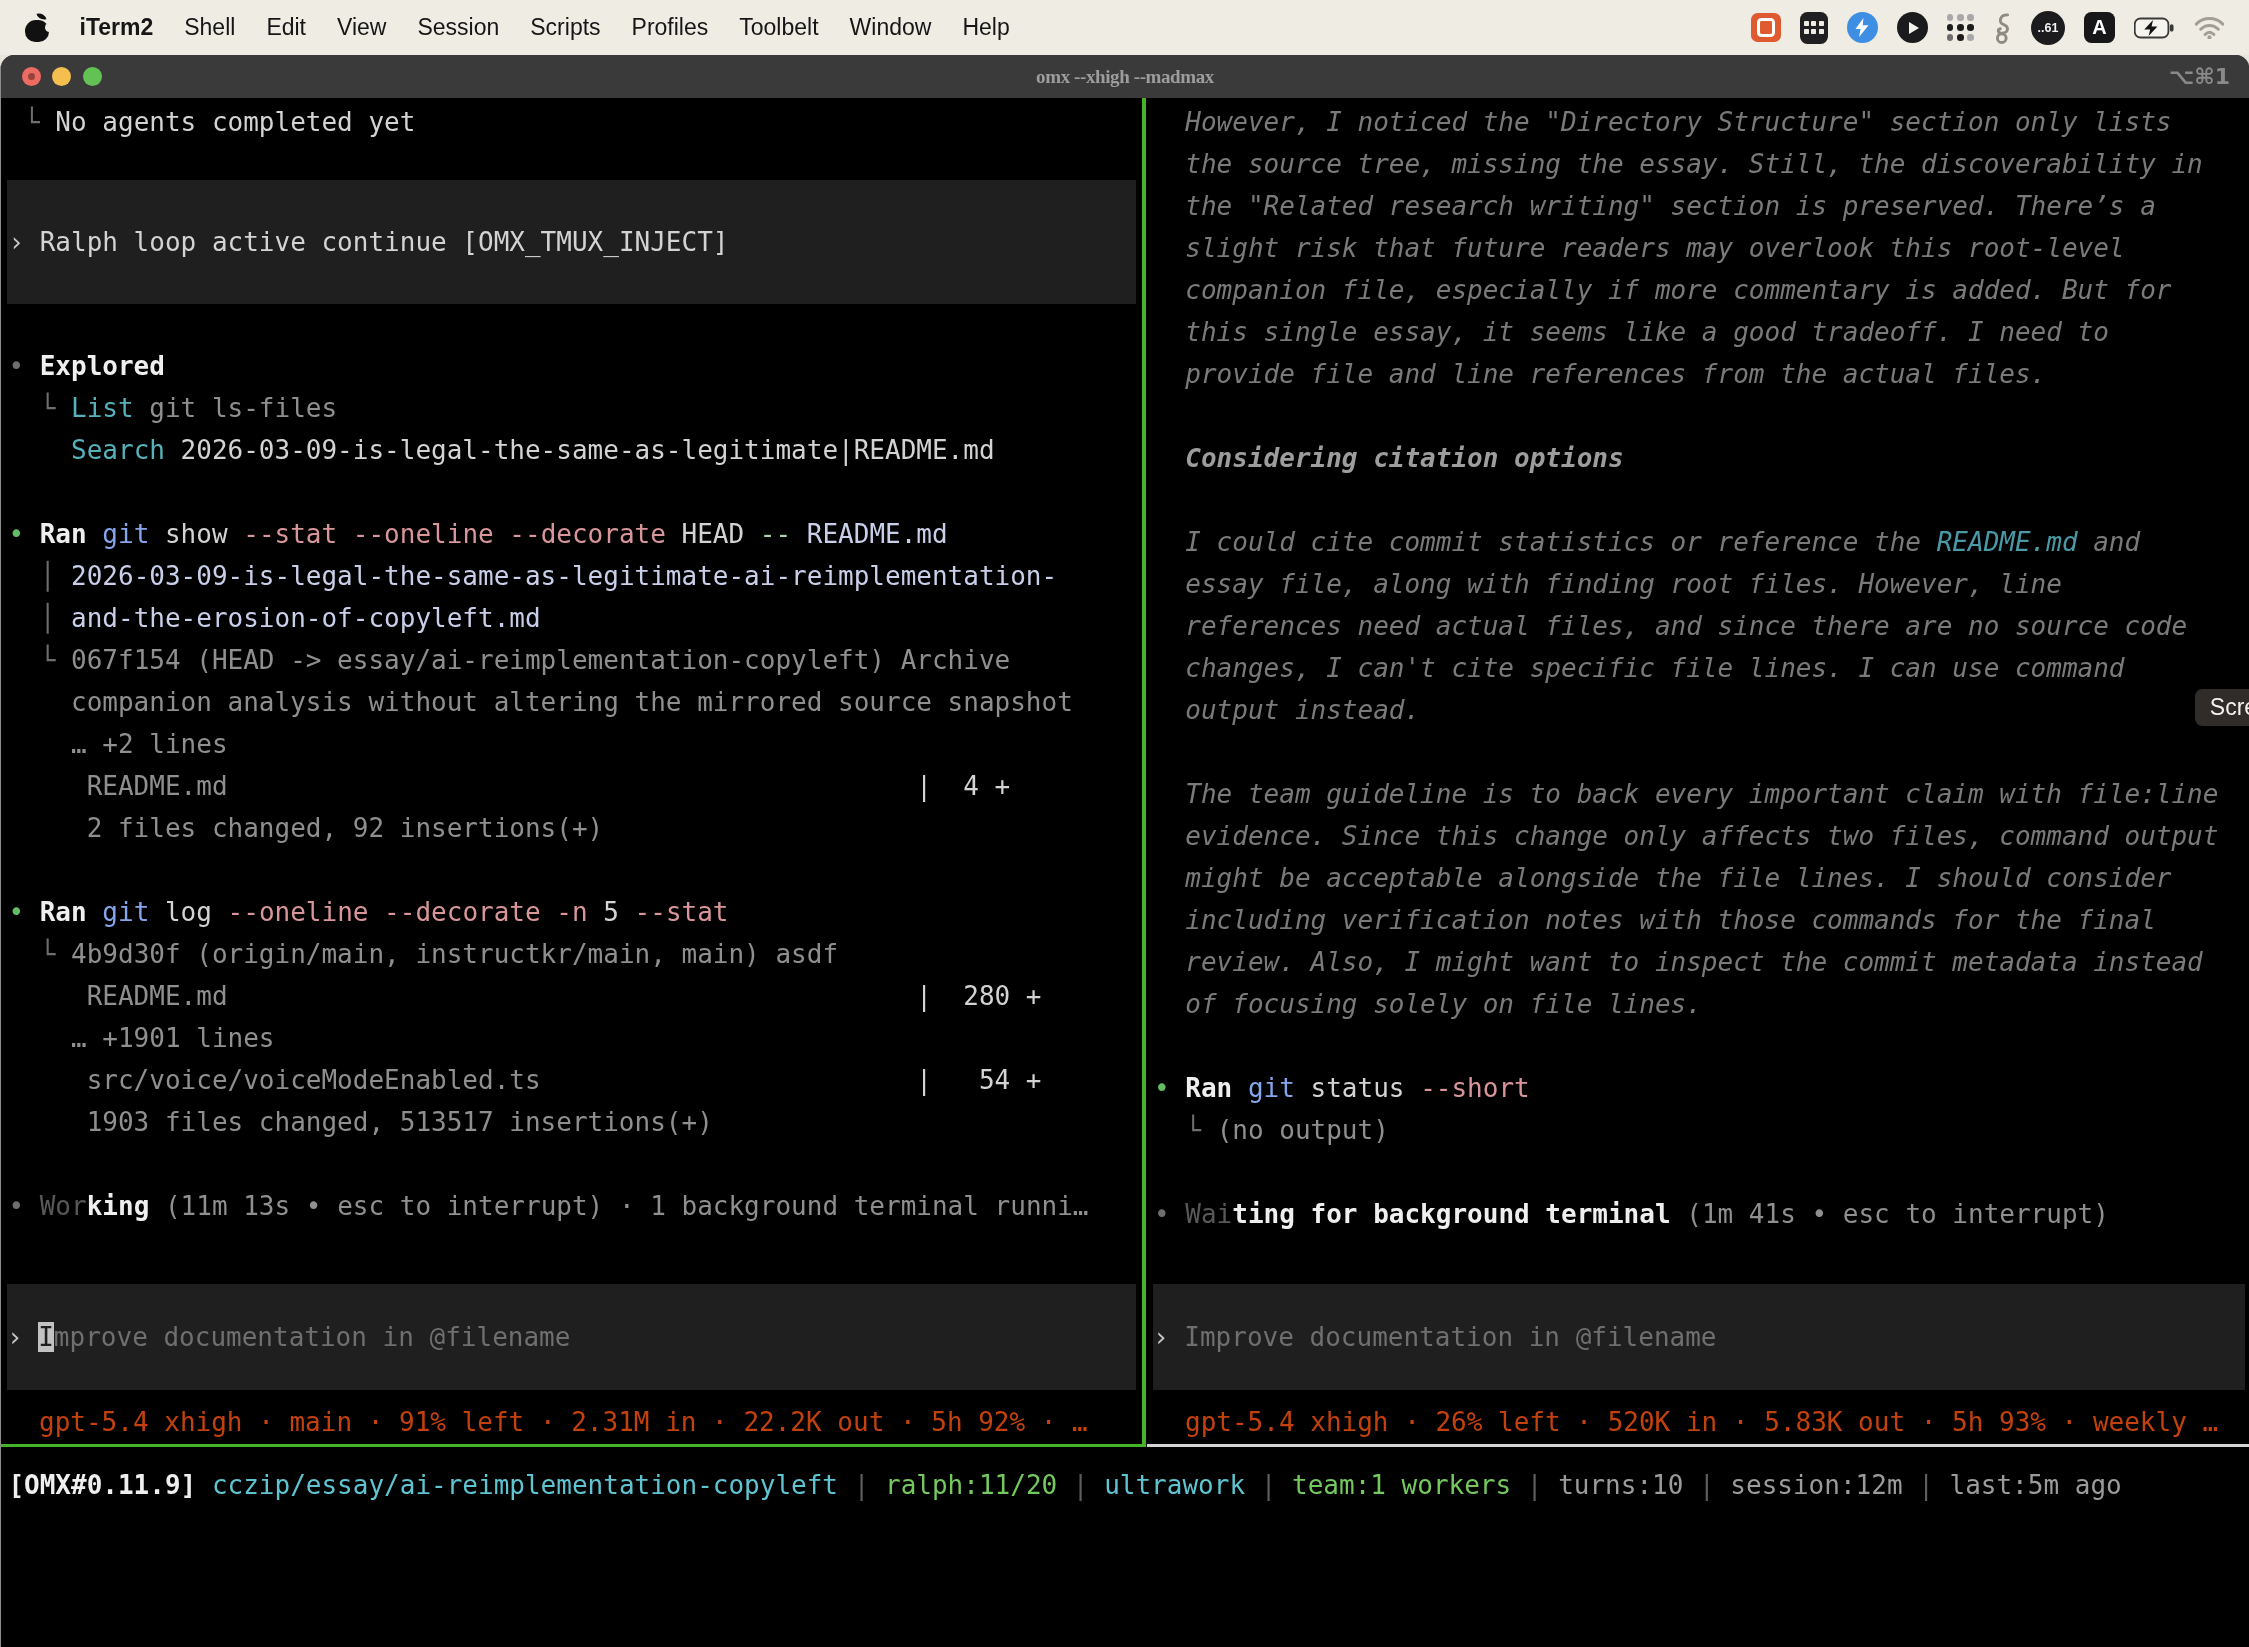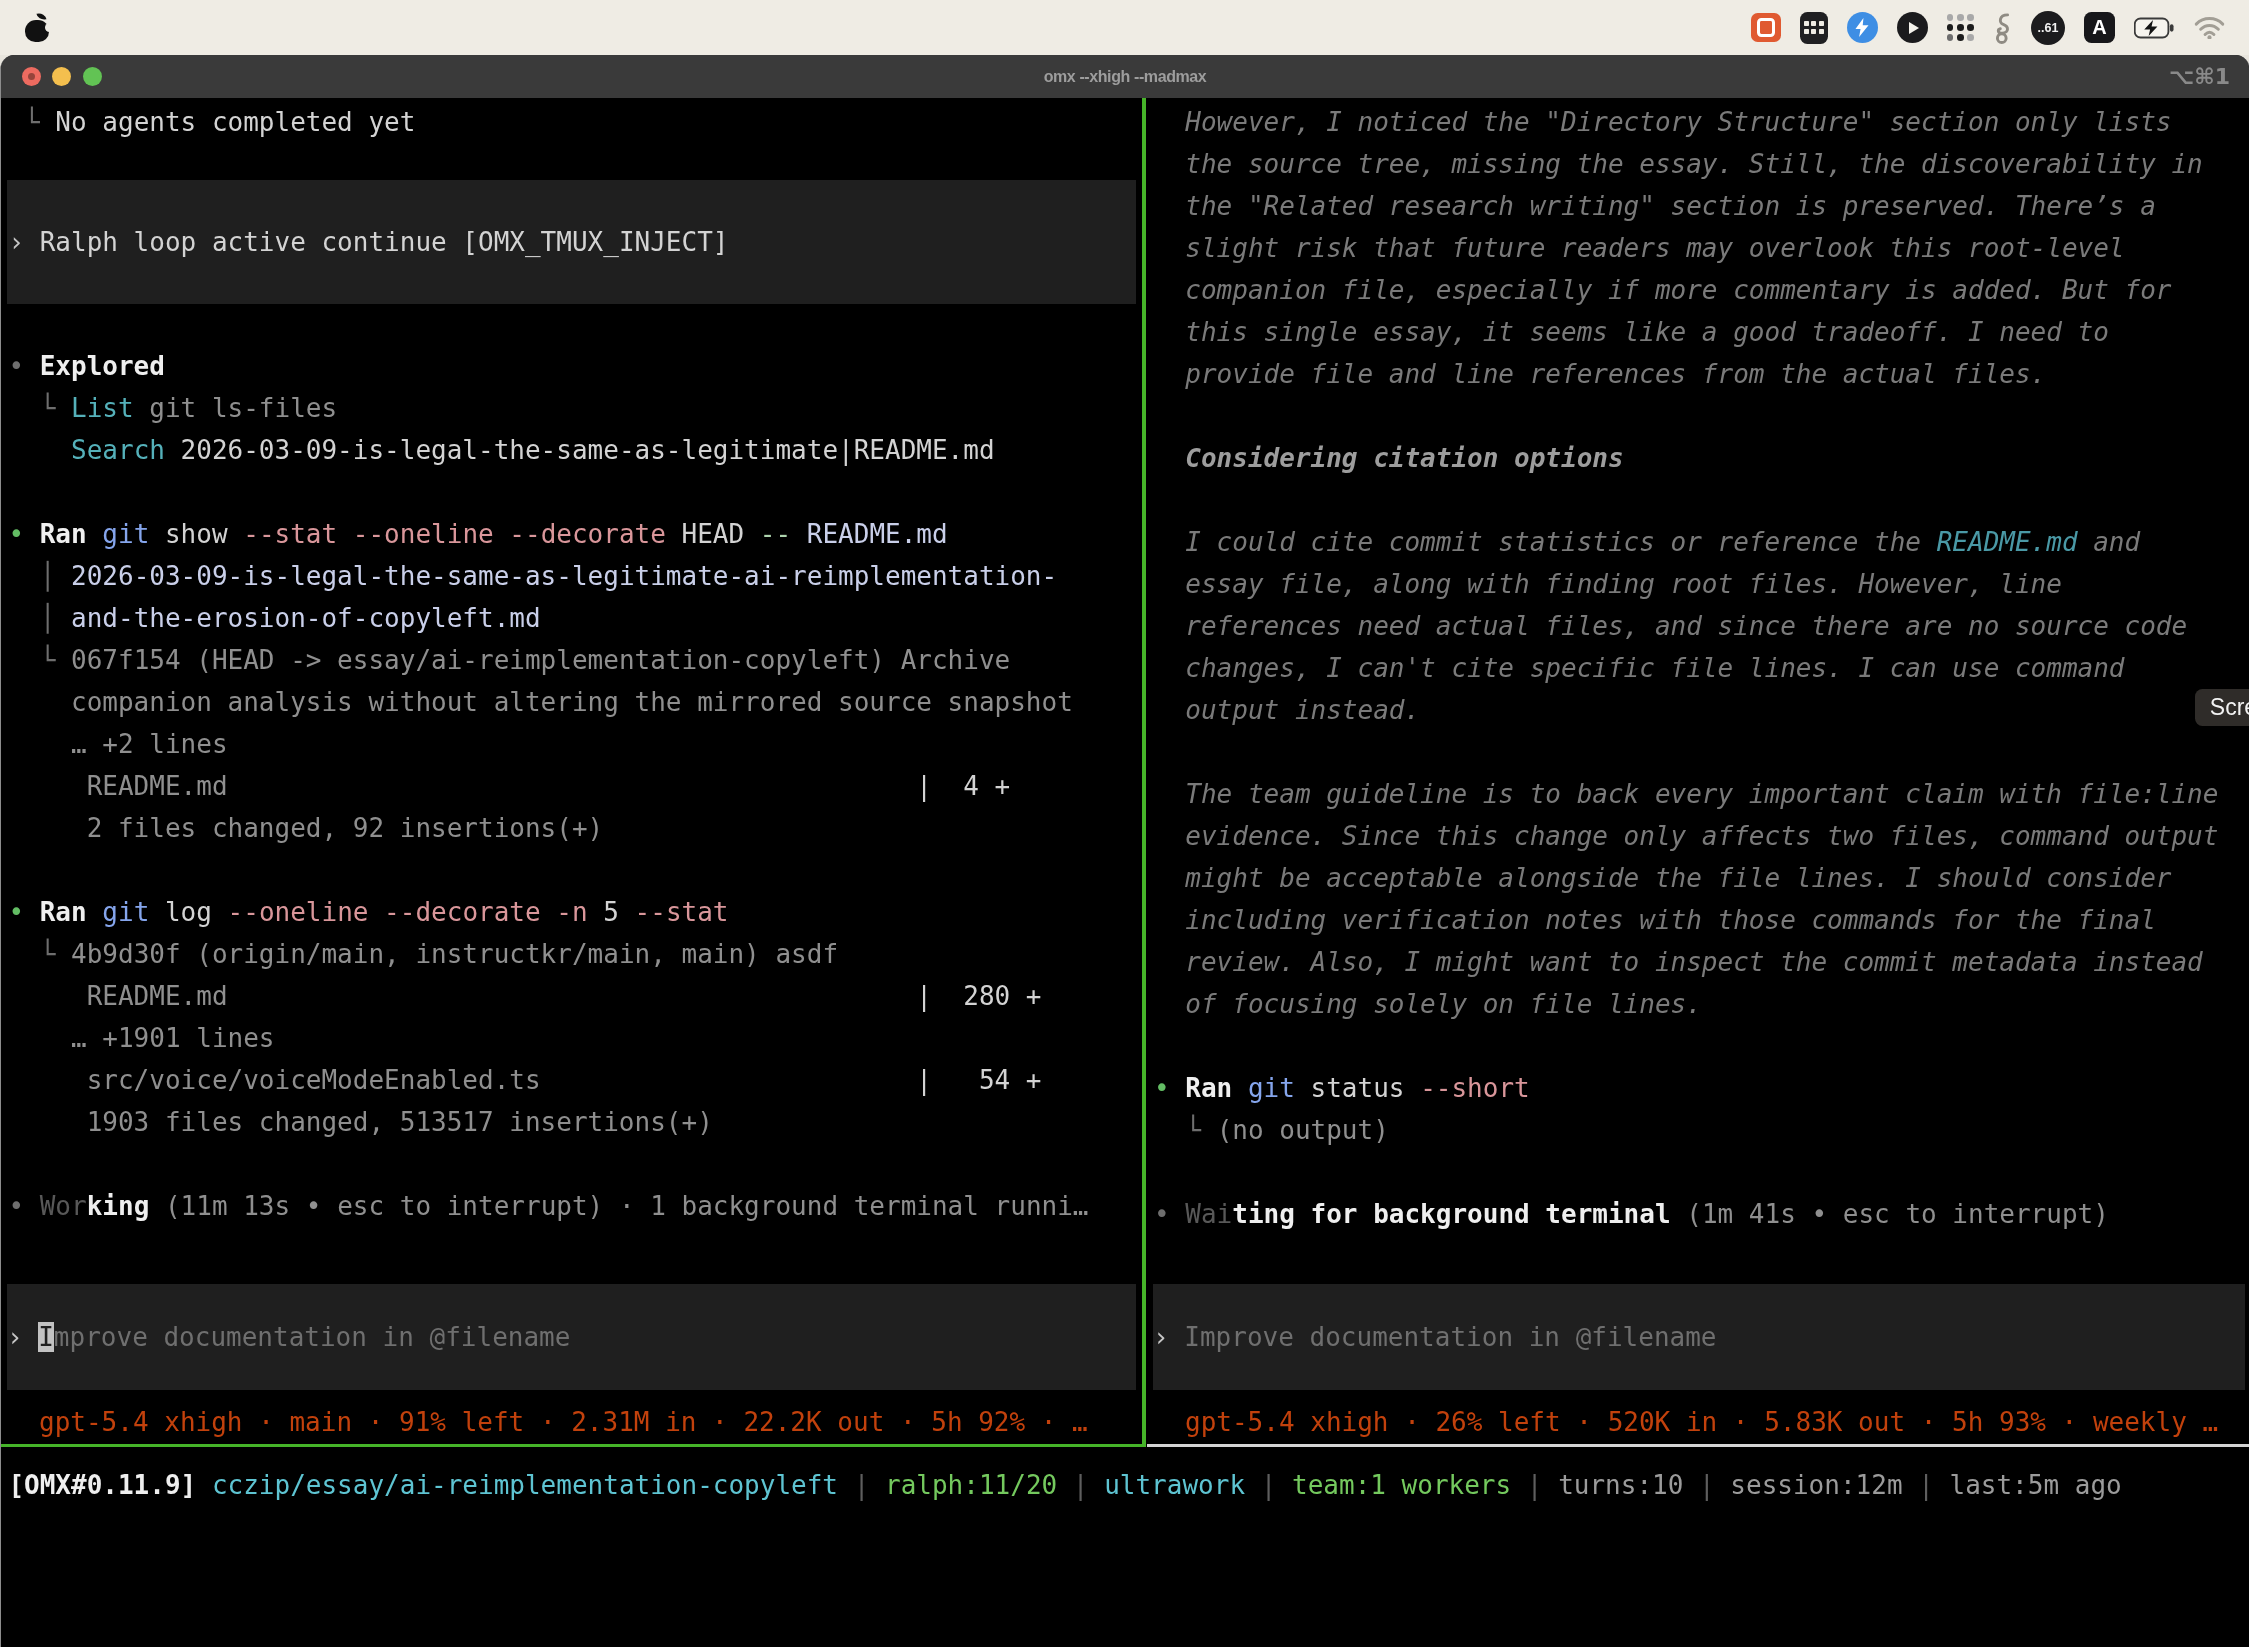--- a/index.html
+++ b/index.html
@@ -42,21 +42,21 @@
           border-radius:14.8px 14.8px 0 0;box-sizing:border-box;
           border-left:1.5px solid #8d8d8d;border-right:1.5px solid #8d8d8d;}
   .titlebar{position:relative;height:43px;background:#3a3a3a;border-radius:13.3px 13.3px 0 0;
             display:flex;align-items:center;justify-content:center;}
   .lights{position:absolute;left:20.7px;top:11.8px;display:flex;gap:11.8px;}
   .light{width:19px;height:19px;border-radius:50%;position:relative;}
   .light-red{background:#ed6b60;}
   .light-red i{position:absolute;left:5.9px;top:5.9px;width:7.4px;height:7.4px;border-radius:50%;background:#96443b;}
   .light-yellow{background:#f4bf4e;}
   .light-green{background:#62c354;}
-  .win-title{color:#9d9d9d;font-size:16px;font-weight:700;letter-spacing:-0.4px;}
+  .win-title{color:#9d9d9d;font-size:19px;font-weight:700;letter-spacing:-0.4px;font-family:Liberation Serif, serif;}
   .win-shortcut{position:absolute;right:19px;color:#8a8a8a;font-size:22px;font-weight:700;
                 font-family:"DejaVu Sans",sans-serif;}
 
   
   .content{position:absolute;top:43px;left:0;right:0;bottom:0;background:#000;overflow:hidden;
            font-family:"DejaVu Sans Mono",monospace;font-size:26px;color:#8f8f8f;}
   .term-lines{position:absolute;white-space:pre;}
   .term-lines .tl{height:42px;line-height:42px;}
   .lines-left-top{left:7.4px;top:3px;}
   .lines-left{left:7.4px;top:247px;}
@@ -93,20 +93,32 @@
 </style>
 </head>
 <body>
 
 <div class="menubar">
   <div class="apple">
     <i class="body"></i>
     <i class="bite"></i>
     <i class="leaf"></i>
   </div>
+  <div class="menu-items">
+      <span class="menu-item">iTerm2</span>
+      <span class="menu-item">Shell</span>
+      <span class="menu-item">Edit</span>
+      <span class="menu-item">View</span>
+      <span class="menu-item">Session</span>
+      <span class="menu-item">Scripts</span>
+      <span class="menu-item">Profiles</span>
+      <span class="menu-item">Toolbelt</span>
+      <span class="menu-item">Window</span>
+      <span class="menu-item">Help</span>
+    </div>
   <div class="mb-spacer"></div>
   <div class="status-icons">
     <div class="ic">
         <span class="ic-chat">
           <i></i>
         </span>
       </div>
     <div class="ic">
       <span class="ic-keypad">
           <i></i>

